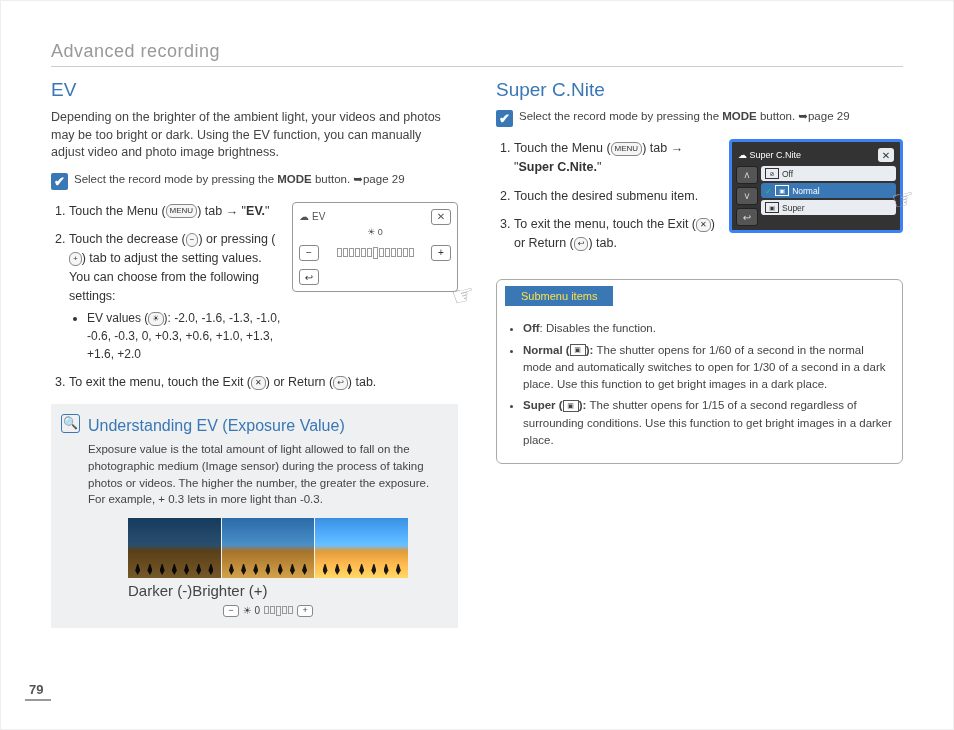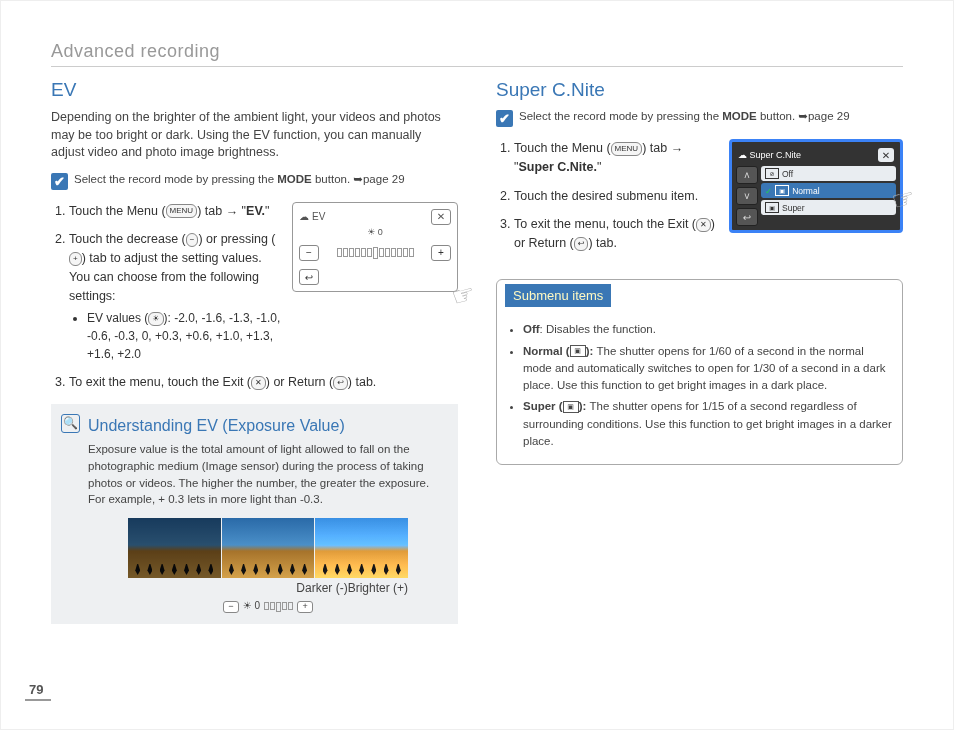--- a/index.html
+++ b/index.html
@@ -37,38 +37,38 @@
   .info-box .title{color:#3a77b5;font-size:16px;margin-bottom:4px;}
   
   .triptych{margin:10px auto 0 auto;width:280px;}
   .tri-imgs{display:flex;gap:1px;}
   .tri-img{flex:1;height:60px;background:linear-gradient(180deg,#2a6aa8 0%,#4a8fc8 45%,#a6732b 55%,#d4a14a 100%);position:relative;}
   .tri-img::after{content:"";position:absolute;inset:0;background:radial-gradient(ellipse 80% 60% at 50% 65%,rgba(0,0,0,0) 40%,rgba(0,0,0,0) 60%);} 
   .tri-img.darker{filter:brightness(0.55);}
   .tri-img.brighter{filter:brightness(1.35);}
   .tri-run{position:absolute;bottom:3px;left:0;right:0;display:flex;justify-content:space-evenly;}
   .tri-run i{width:5px;height:11px;background:#111;display:block;clip-path:polygon(40% 0,60% 0,100% 60%,50% 100%,0 60%);}
-  .tri-labels{display:flex;justify-content:flex-end;font-size:12px;margin-top:2px;color:#444;}
+  .tri-labels{display:flex;justify-content:flex-start;font-size:15px;margin-top:2px;color:#444;}
   .tri-scale{display:flex;align-items:center;justify-content:center;gap:4px;font-size:10px;margin-top:2px;}
   .tri-scale .sq-btn{width:14px;height:10px;font-size:9px;}
   
   .scn-screen{width:160px;border:3px solid #3b82f6;border-radius:4px;background:#333;padding:4px;position:relative;flex-shrink:0;}
   .scn-header{display:flex;justify-content:space-between;align-items:center;color:#fff;font-size:9px;padding:2px 2px 4px 2px;}
   .scn-body{display:flex;gap:3px;}
   .scn-nav{display:flex;flex-direction:column;gap:3px;}
   .scn-nav .sq-btn{background:#555;border-color:#222;color:#ddd;width:20px;height:16px;}
   .scn-opts{flex:1;display:flex;flex-direction:column;gap:2px;}
   .scn-opt{background:#e9edf1;border-radius:3px;font-size:8.5px;padding:2px 4px;color:#333;display:flex;align-items:center;gap:3px;}
   .scn-opt.sel{background:#3a77b5;color:#fff;}
   .scn-opt .ico{width:12px;height:9px;border:1px solid currentColor;font-size:6px;display:inline-flex;align-items:center;justify-content:center;}
   .scn-close{width:16px;height:14px;background:#e9edf1;border-radius:3px;display:flex;align-items:center;justify-content:center;font-size:10px;color:#333;}
   .scn-hand{position:absolute;right:-15px;top:42px;font-size:26px;color:#aaa;transform:rotate(-15deg);}
   
   .submenu-box{border:1px solid #aaa;border-radius:6px;padding:10px;margin-top:16px;font-size:11.5px;line-height:1.5;color:#444;}
-  .submenu-title{display:inline-block;background:#3a77b5;color:#fef9c3;padding:2px 8px;font-size:13px;margin:-20px 0 8px -2px;position:relative;top:-2px;}
+  .submenu-title{display:inline-block;background:#3a77b5;color:#fde047;padding:2px 16px;font-size:11px;margin:-20px 0 8px -2px;position:relative;top:-2px;}
   .submenu-box ul{list-style:disc;padding-left:16px;margin:4px 0 0 0;}
   .submenu-box li{margin-bottom:4px;}
   .small-ico{display:inline-block;width:14px;height:10px;border:1px solid #555;font-size:7px;vertical-align:middle;text-align:center;line-height:10px;}
   .page-num{position:absolute;left:28px;bottom:32px;font-size:13px;font-weight:bold;color:#555;}
   .page-num-rule{position:absolute;left:24px;bottom:28px;width:26px;border-bottom:2px solid #999;}
 </style>
 </head>
 <body>
 
 <div class="page">

